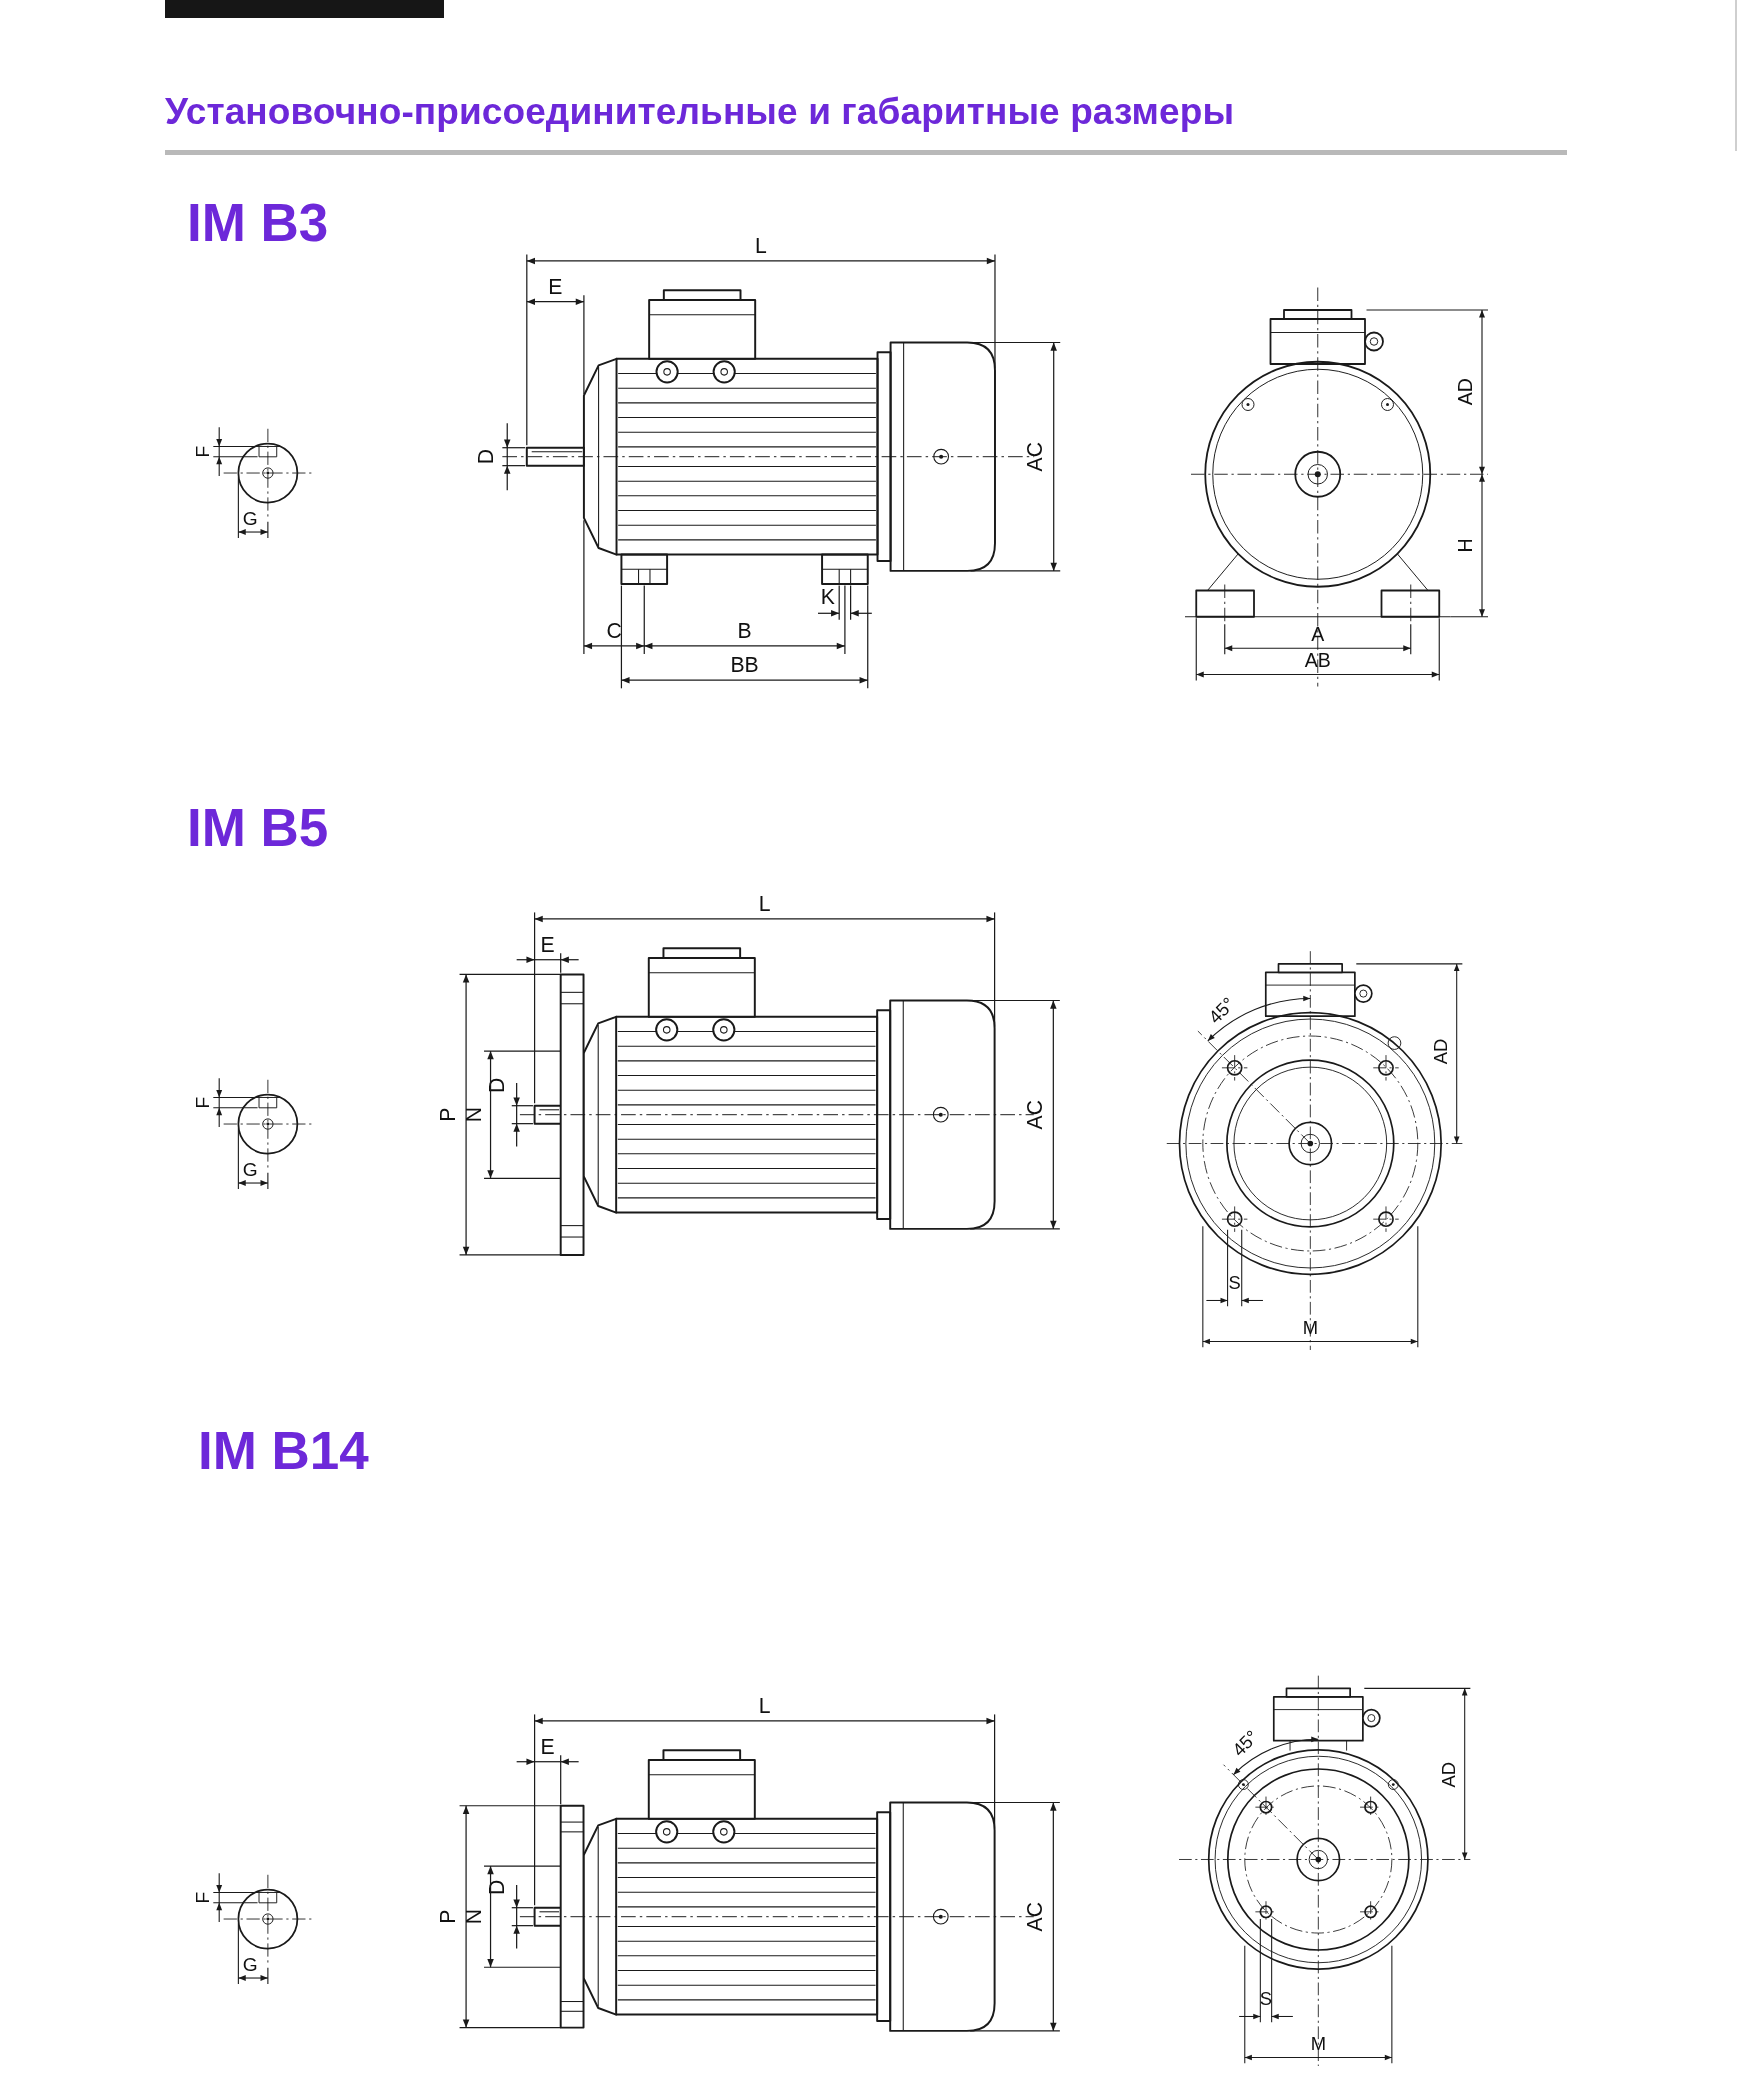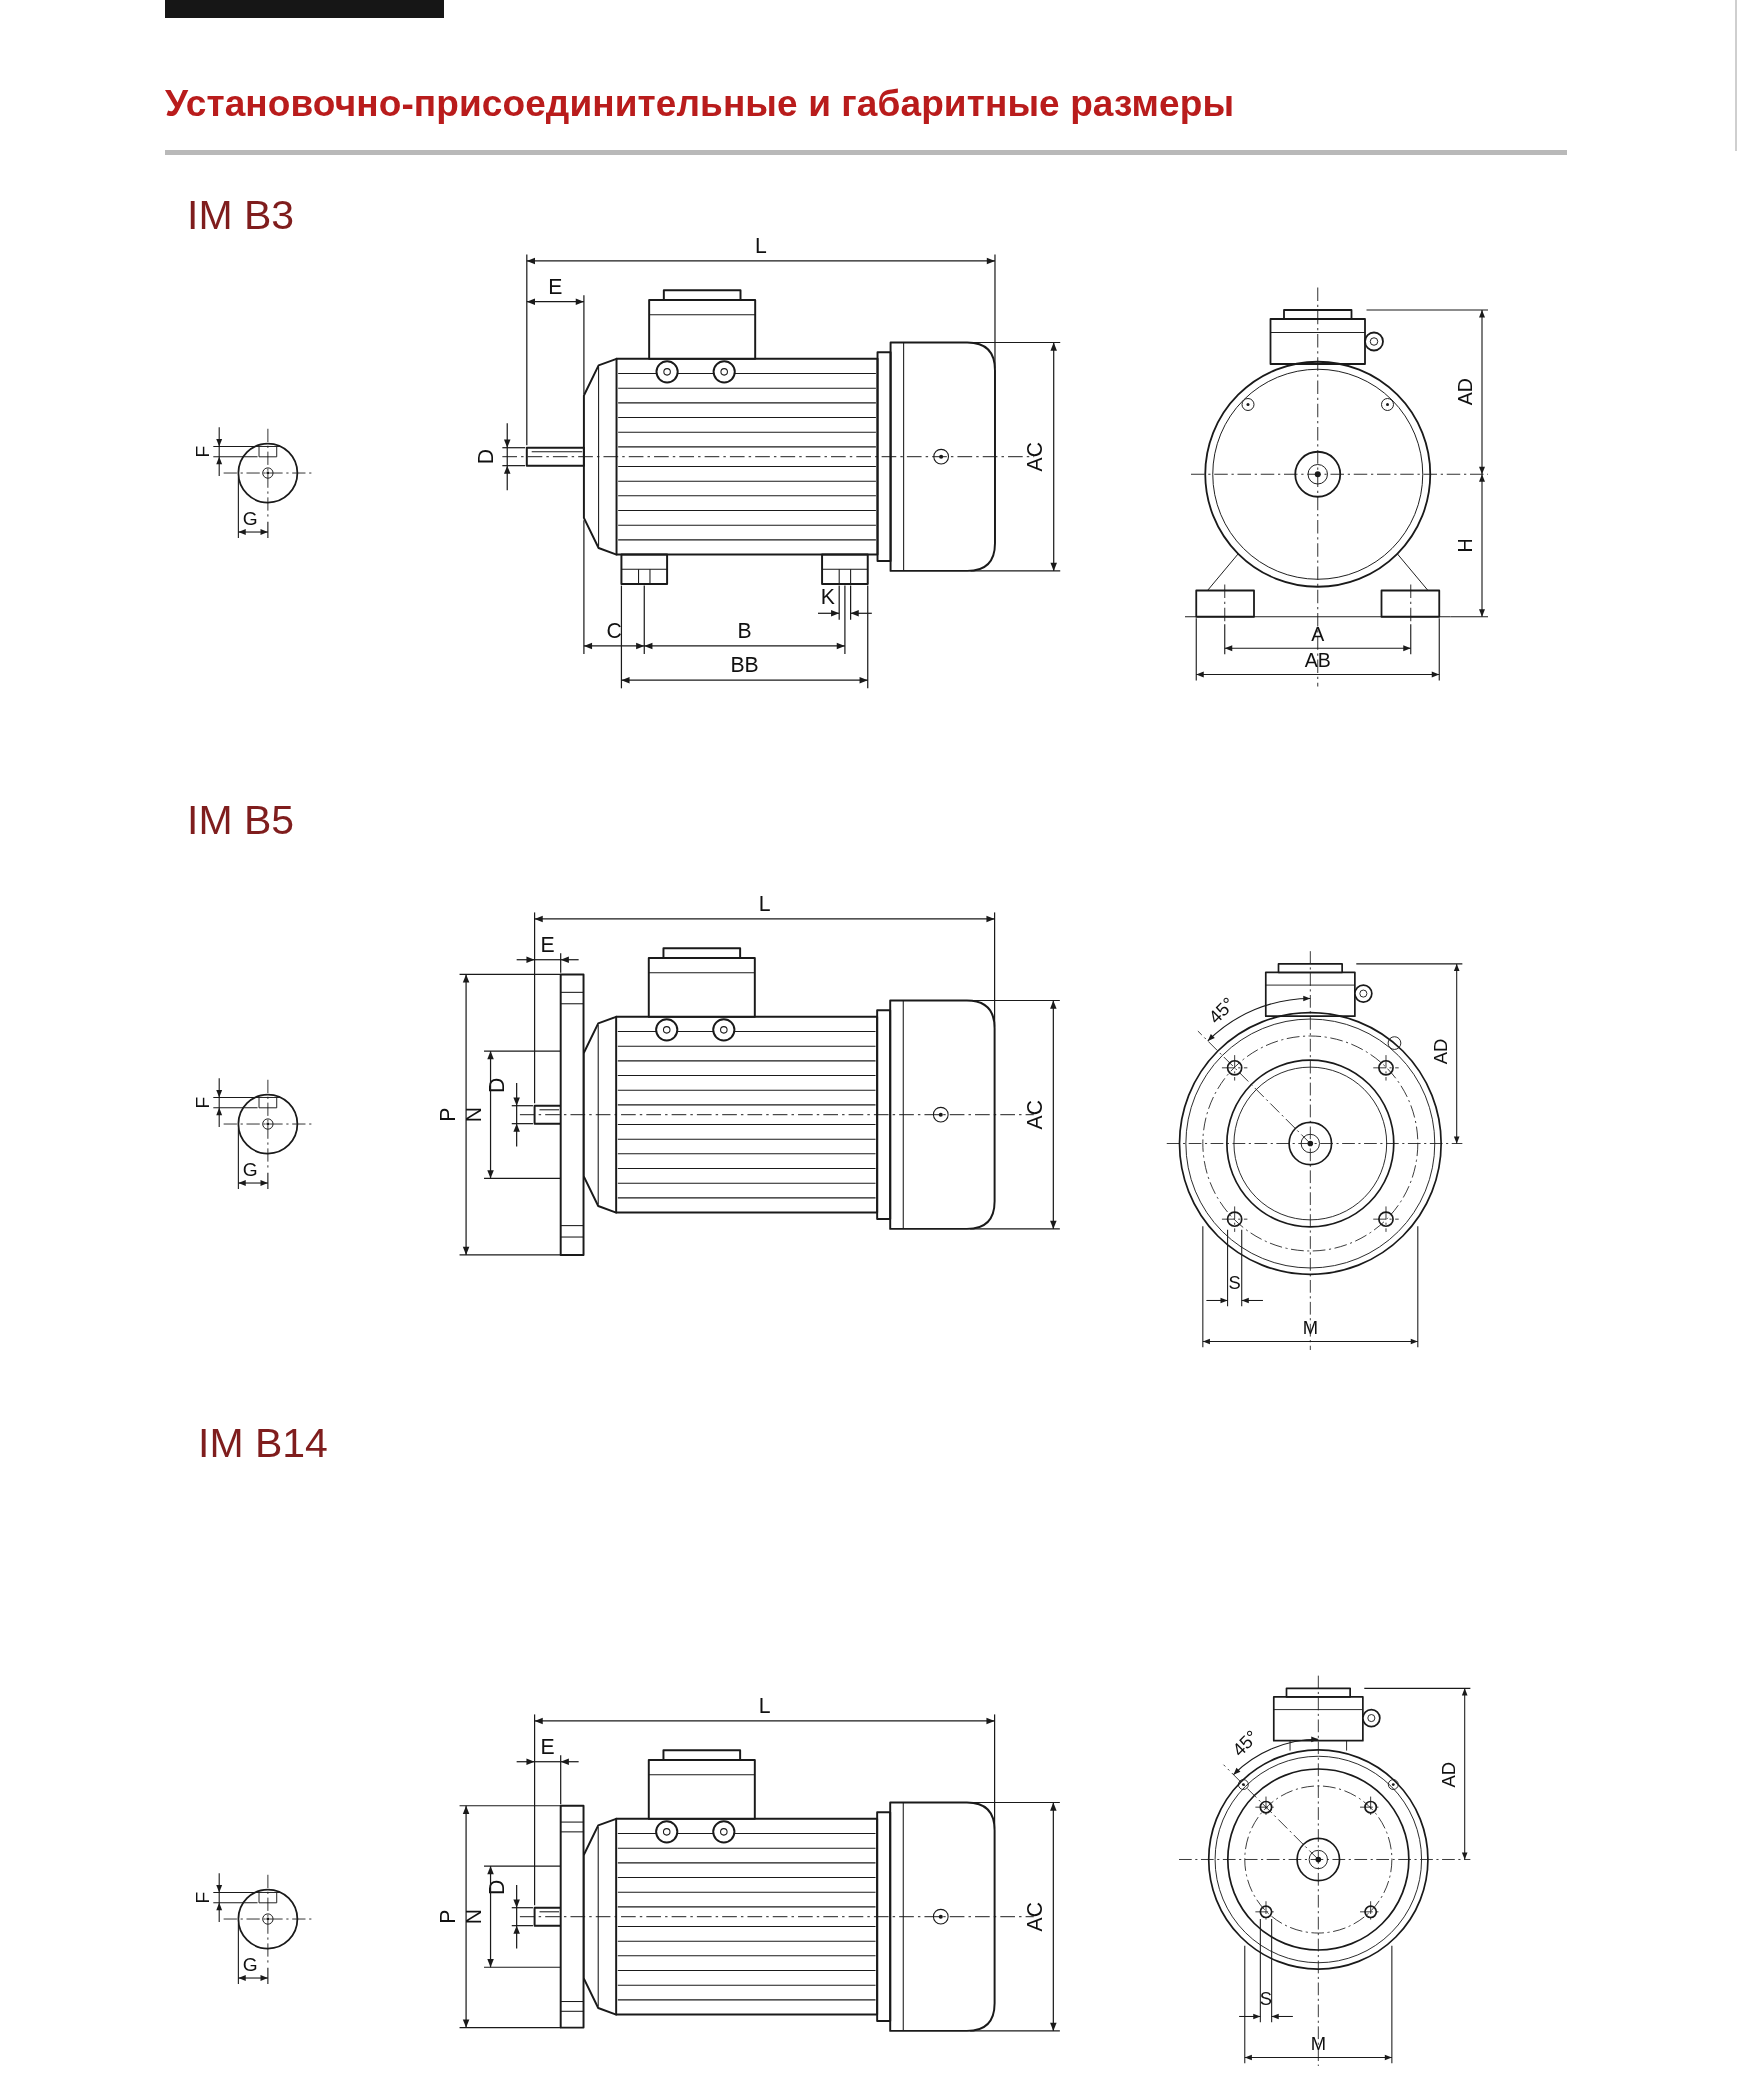--- a/index.html
+++ b/index.html
@@ -1,22 +1,22 @@
 <!DOCTYPE html>
 <html style="font-size:11.3px"><head>
 <meta charset="utf-8">
 <style>
   *{margin:0;padding:0;box-sizing:border-box}
   html,body{width:1754px;height:2097px;overflow:hidden;background:#fff}
   .page{position:relative;width:1754px;height:2097px;background:#fff;font-family:"Liberation Sans",sans-serif;color:#1a1a1a}
   .header-bar{position:absolute;left:165px;top:0;width:279px;height:18.4px;background:#161616}
   .edge-line{position:absolute;left:1735px;top:0;width:2.1px;height:151px;background:#cfcfcf}
-  .page-title{position:absolute;left:165px;top:83px;font-size:37px;font-weight:700;color:#b91c1c;letter-spacing:0.1px;white-space:nowrap}
+  .page-title{position:absolute;left:165px;top:91px;font-size:37px;font-weight:700;color:#6d28d9;letter-spacing:0.1px;white-space:nowrap}
   .title-rule{position:absolute;left:165px;top:150px;width:1402px;height:5px;background:#b9b9b9}
-  .section-label{position:absolute;font-size:41px;font-weight:400;color:#7f1d1d;white-space:nowrap}
+  .section-label{position:absolute;font-size:53px;font-weight:700;color:#6d28d9;white-space:nowrap}
   svg{position:absolute;overflow:visible}
   .ol{stroke:#1a1a1a;stroke-width:2.4;fill:none;stroke-linejoin:round;stroke-linecap:round}
   .tl{stroke:#1a1a1a;stroke-width:1.3;fill:none}
   .dl{stroke:#1a1a1a;stroke-width:1.5;fill:none}
   .cl{stroke:#1a1a1a;stroke-width:1.2;fill:none;stroke-dasharray:18 5 3 5}
   .wh{fill:#fff}
   .ink{fill:#1a1a1a}
   text.dim{font-family:"Liberation Sans",sans-serif;font-size:26px;fill:#111;text-anchor:middle}
 </style>
 </head>

